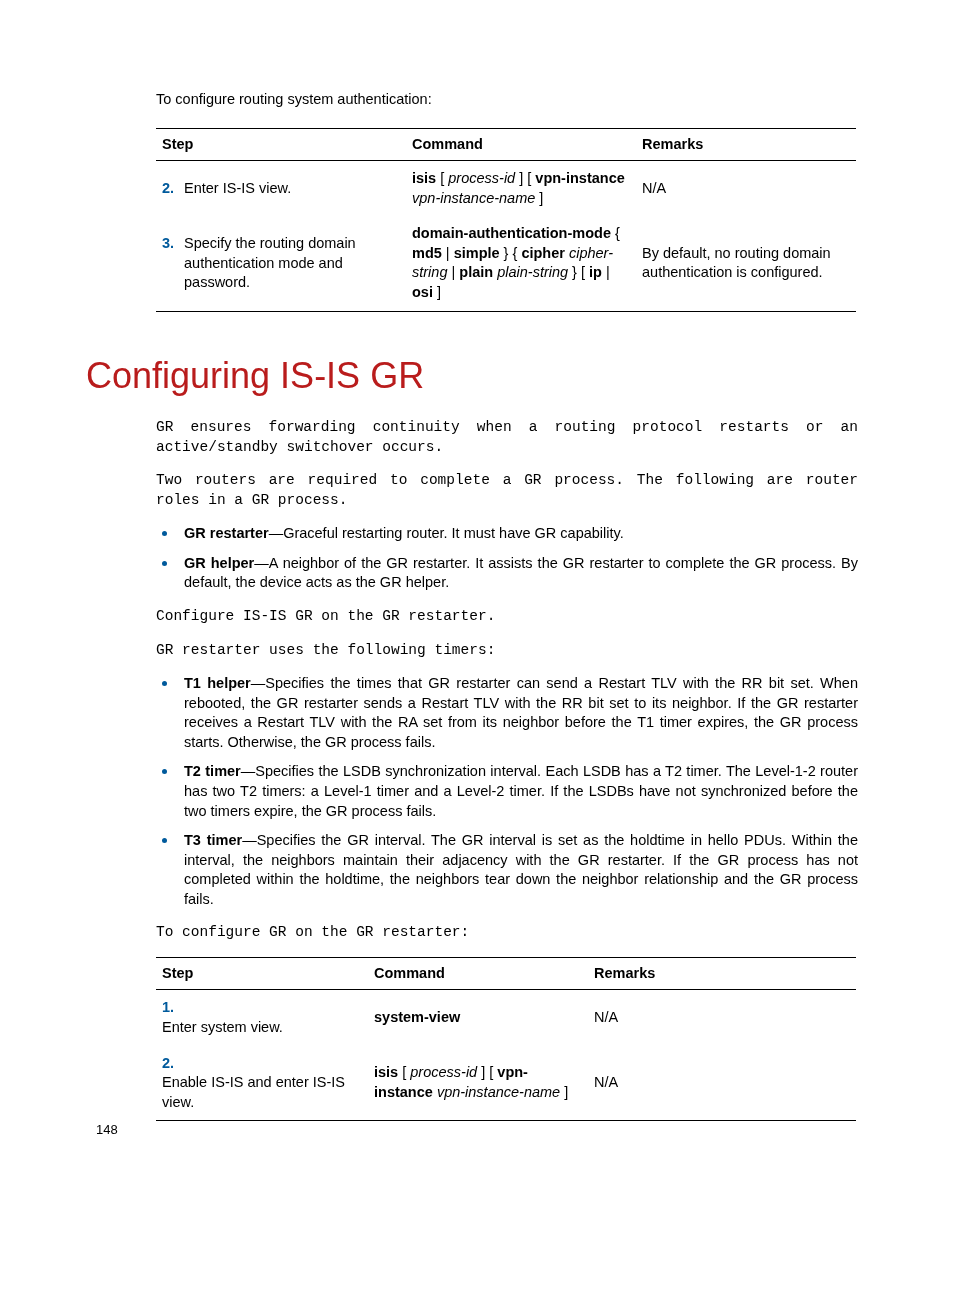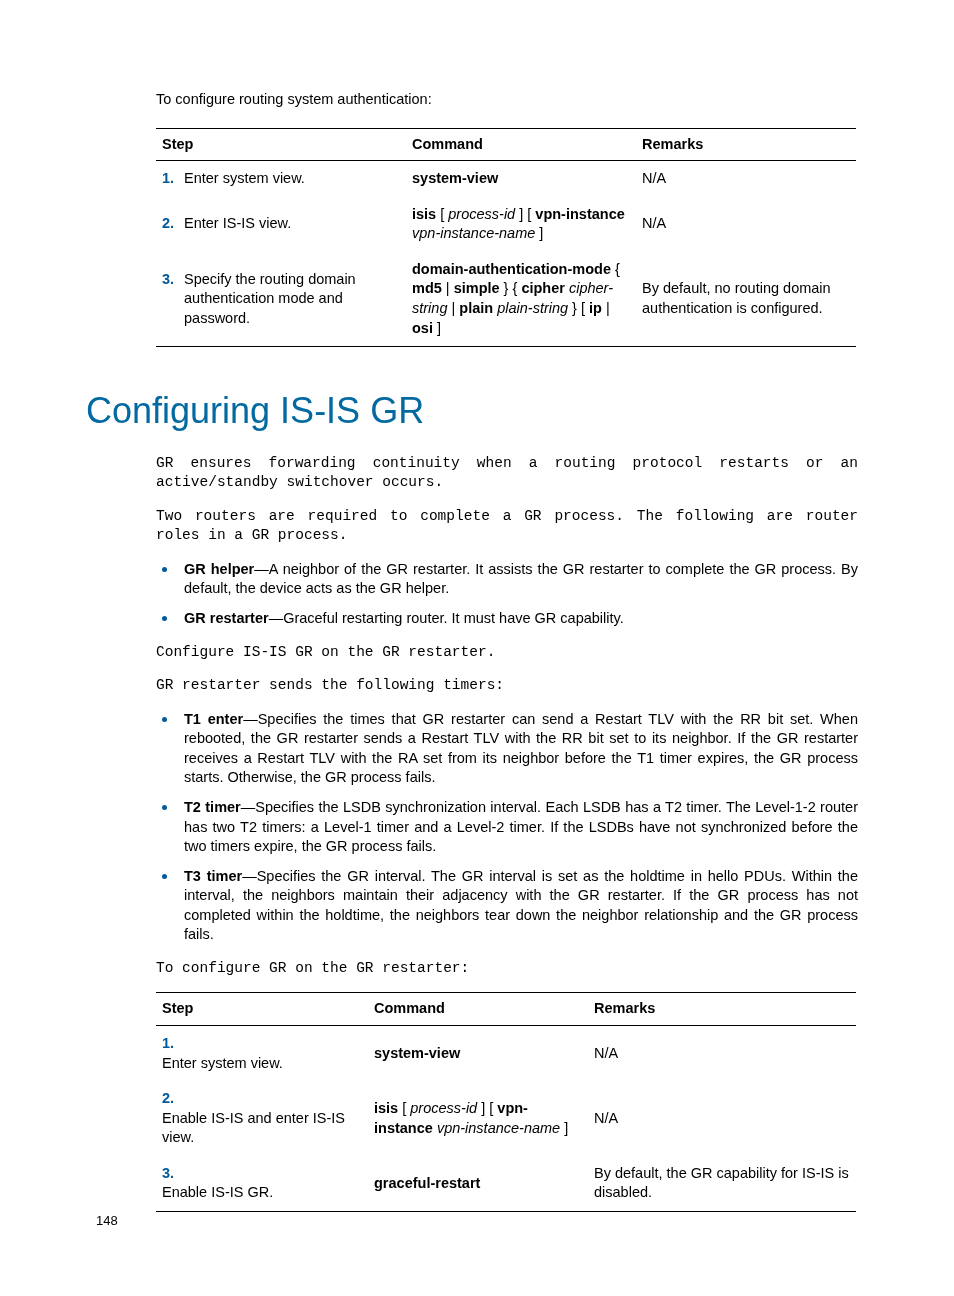--- a/index.html
+++ b/index.html
@@ -40,21 +40,21 @@
     .stepnum {
       display: inline-block;
       width: 22px;
       font-weight: bold;
       color: #005a9c;
       vertical-align: top;
     }
     .stepdesc { display: inline-block; width: 200px; vertical-align: top; }
     h1.section {
       font-size: 36px;
-      color: #0369a1;
+      color: #b91c1c;
       font-weight: normal;
       margin: 10px 0 18px -10px;
     }
     .body-p { margin: 0 0 14px 60px; text-align: justify; font-family: Liberation Mono, monospace; }
     ul.bullets { list-style: none; margin: 0 0 14px 60px; }
     ul.bullets li {
       position: relative;
       padding-left: 28px;
       margin-bottom: 10px;
       text-align: justify;
@@ -87,52 +87,47 @@
     </colgroup>
   <thead>
     <tr>
       <th>Step</th>
       <th>Command</th>
       <th>Remarks</th>
     </tr>
   </thead>
   <tbody>
       <tr>
-        <td><span class="stepnum">1.</span><span class="stepdesc">Enter system view.</span></td>
-        <td class="cmd-cell"><b>system-view</b></td>
-        <td>N/A</td>
-      </tr>
-      <tr>
         <td><span class="stepnum">2.</span><span class="stepdesc">Enter IS-IS view.</span></td>
         <td class="cmd-cell"><b>isis</b> [ <i>process-id</i> ] [ <b>vpn-instance</b> <i>vpn-instance-name</i> ]</td>
         <td>N/A</td>
       </tr>
       <tr>
         <td><span class="stepnum">3.</span><span class="stepdesc">Specify the routing domain authentication mode and password.</span></td>
         <td class="cmd-cell"><b>domain-authentication-mode</b> { <b>md5</b> | <b>simple</b> } { <b>cipher</b> <i>cipher-string</i> | <b>plain</b> <i>plain-string</i> } [ <b>ip</b> | <b>osi</b> ]</td>
         <td>By default, no routing domain authentication is configured.</td>
       </tr>
     </tbody>
 </table>
 
 <h1 class="section">Configuring IS-IS GR</h1>
 
 <p class="body-p">GR ensures forwarding continuity when a routing protocol restarts or an active/standby switchover occurs.</p>
 <p class="body-p">Two routers are required to complete a GR process. The following are router roles in a GR process.</p>
 
 <ul class="bullets">
+    <li><span class="b">GR restarter</span>—Graceful restarting router. It must have GR capability.</li>
     <li><span class="b">GR helper</span>—A neighbor of the GR restarter. It assists the GR restarter to complete the GR process. By default, the device acts as the GR helper.</li>
-    <li><span class="b">GR restarter</span>—Graceful restarting router. It must have GR capability.</li>
   </ul>
 
 <p class="body-p">Configure IS-IS GR on the GR restarter.</p>
-<p class="body-p">GR restarter sends the following timers:</p>
+<p class="body-p">GR restarter uses the following timers:</p>
 
 <ul class="bullets">
-    <li><span class="b">T1 enter</span>—Specifies the times that GR restarter can send a Restart TLV with the RR bit set. When rebooted, the GR restarter sends a Restart TLV with the RR bit set to its neighbor. If the GR restarter receives a Restart TLV with the RA set from its neighbor before the T1 timer expires, the GR process starts. Otherwise, the GR process fails.</li>
+    <li><span class="b">T1 helper</span>—Specifies the times that GR restarter can send a Restart TLV with the RR bit set. When rebooted, the GR restarter sends a Restart TLV with the RR bit set to its neighbor. If the GR restarter receives a Restart TLV with the RA set from its neighbor before the T1 timer expires, the GR process starts. Otherwise, the GR process fails.</li>
     <li><span class="b">T2 timer</span>—Specifies the LSDB synchronization interval. Each LSDB has a T2 timer. The Level-1-2 router has two T2 timers: a Level-1 timer and a Level-2 timer. If the LSDBs have not synchronized before the two timers expire, the GR process fails.</li>
     <li><span class="b">T3 timer</span>—Specifies the GR interval. The GR interval is set as the holdtime in hello PDUs. Within the interval, the neighbors maintain their adjacency with the GR restarter. If the GR process has not completed within the holdtime, the neighbors tear down the neighbor relationship and the GR process fails.</li>
   </ul>
 
 <p class="body-p">To configure GR on the GR restarter:</p>
 
 <table class="cfg" style="margin-bottom:0;">
   <colgroup>
       <col style="width:190px">
       <col style="width:220px">
@@ -149,21 +144,16 @@
       <tr>
         <td><span class="stepnum">1.</span><span class="stepdesc">Enter system view.</span></td>
         <td class="cmd-cell"><b>system-view</b></td>
         <td>N/A</td>
       </tr>
       <tr>
         <td><span class="stepnum">2.</span><span class="stepdesc">Enable IS-IS and enter IS-IS view.</span></td>
         <td class="cmd-cell"><b>isis</b> [ <i>process-id</i> ] [ <b>vpn-instance</b> <i>vpn-instance-name</i> ]</td>
         <td>N/A</td>
       </tr>
-      <tr>
-        <td><span class="stepnum">3.</span><span class="stepdesc">Enable IS-IS GR.</span></td>
-        <td class="cmd-cell"><b>graceful-restart</b></td>
-        <td>By default, the GR capability for IS-IS is disabled.</td>
-      </tr>
     </tbody>
 </table>
 
 <div class="pagenum">148</div>
 
 </body></html>

